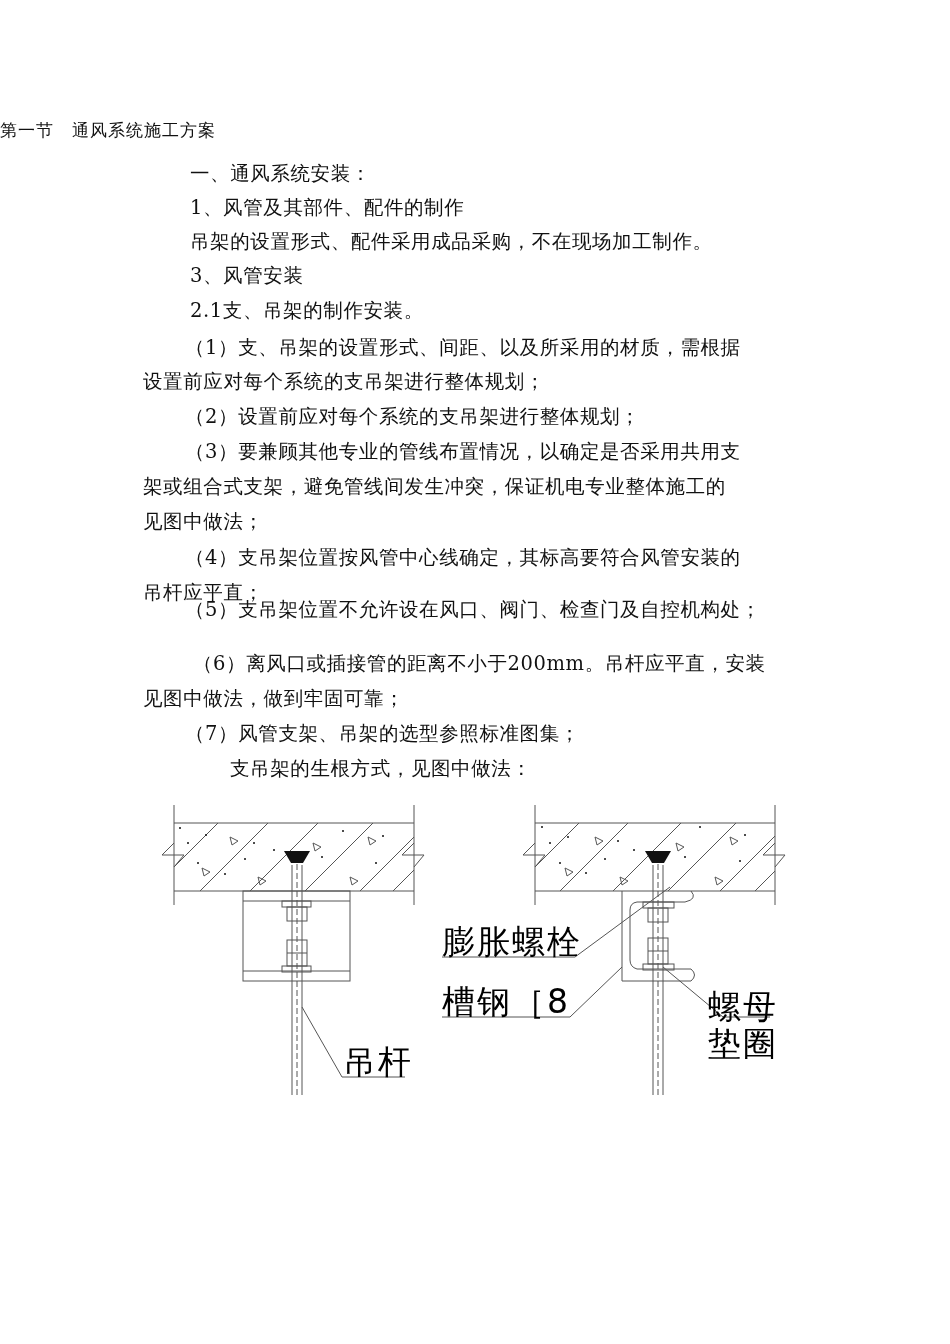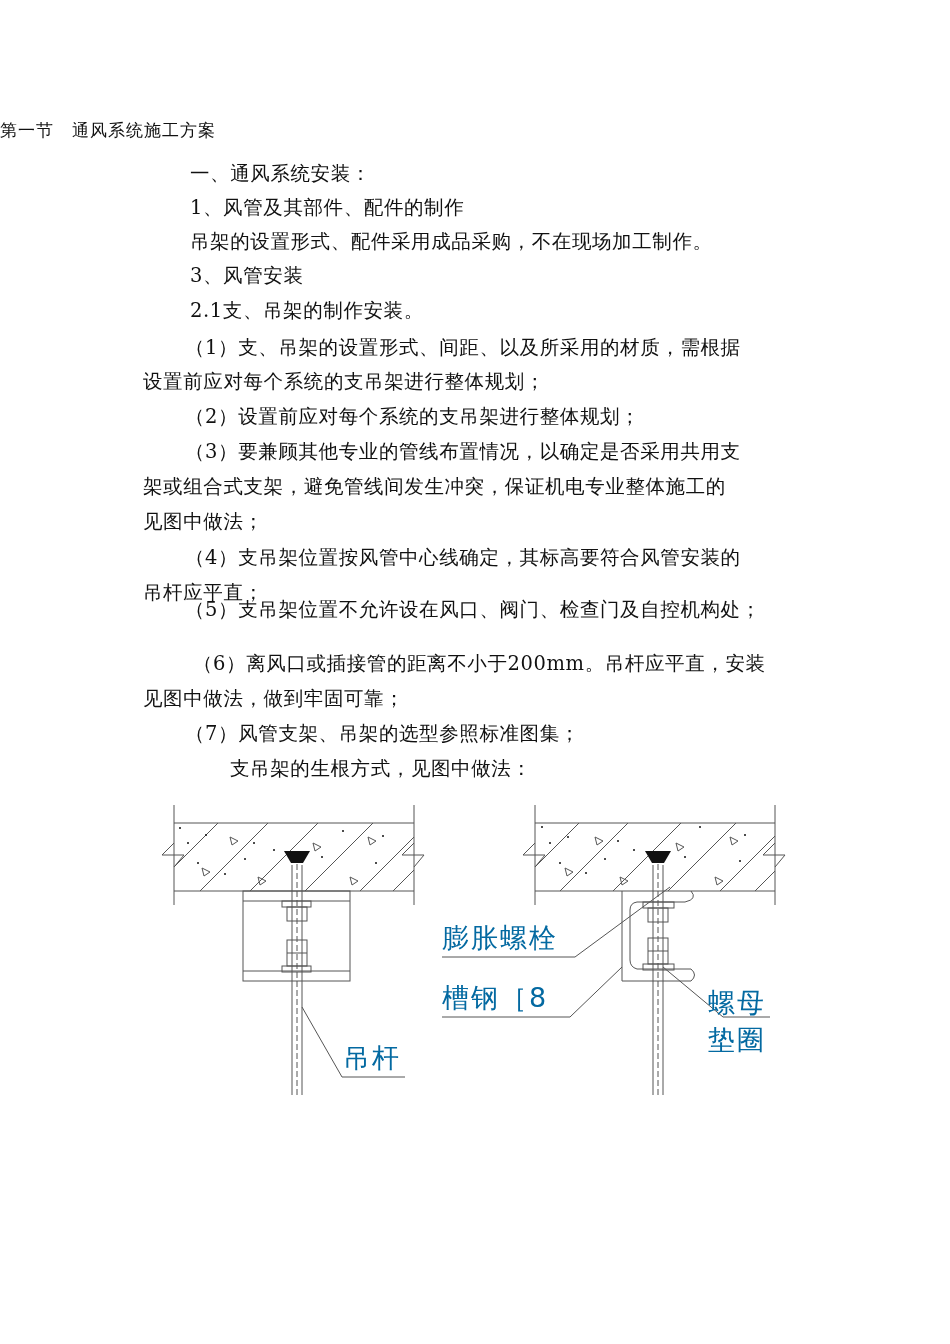--- a/index.html
+++ b/index.html
@@ -2,22 +2,22 @@
 <html><head>
   <meta charset="utf-8">
   <style>
     html, body { margin: 0; padding: 0; background: #ffffff; }
     body { width: 950px; height: 1344px; position: relative; overflow: hidden;
            font-family: "DejaVu Serif", "Liberation Serif", serif; color: #111; }
     .title { position: absolute; left: 0; width: 950px; top: 119px; text-align: left;
              font-size: 17px; letter-spacing: 1px; white-space: pre; }
     .line { position: absolute; font-size: 19.5px; white-space: nowrap; letter-spacing: 0.6px; }
     .diagram { position: absolute; left: 150px; top: 795px; width: 650px; height: 310px; }
-    .label { position: absolute; font-size: 27px; font-family: "DejaVu Sans", "Liberation Sans", sans-serif;
-             letter-spacing: 2px; white-space: nowrap; color: #0369a1; }
+    .label { position: absolute; font-size: 33px; font-family: "DejaVu Sans", "Liberation Sans", sans-serif;
+             letter-spacing: 2px; white-space: nowrap; color: #000000; }
   </style>
 </head>
 <body>
 
 <div>
   <div class="title">第一节　通风系统施工方案</div>
 
   <div class="line" style="left:190px; top:160px;">一、通风系统安装：</div>
   <div class="line" style="left:190px; top:194px;">1、风管及其部件、配件的制作</div>
   <div class="line" style="left:190px; top:228px;">吊架的设置形式、配件采用成品采购，不在现场加工制作。</div>

